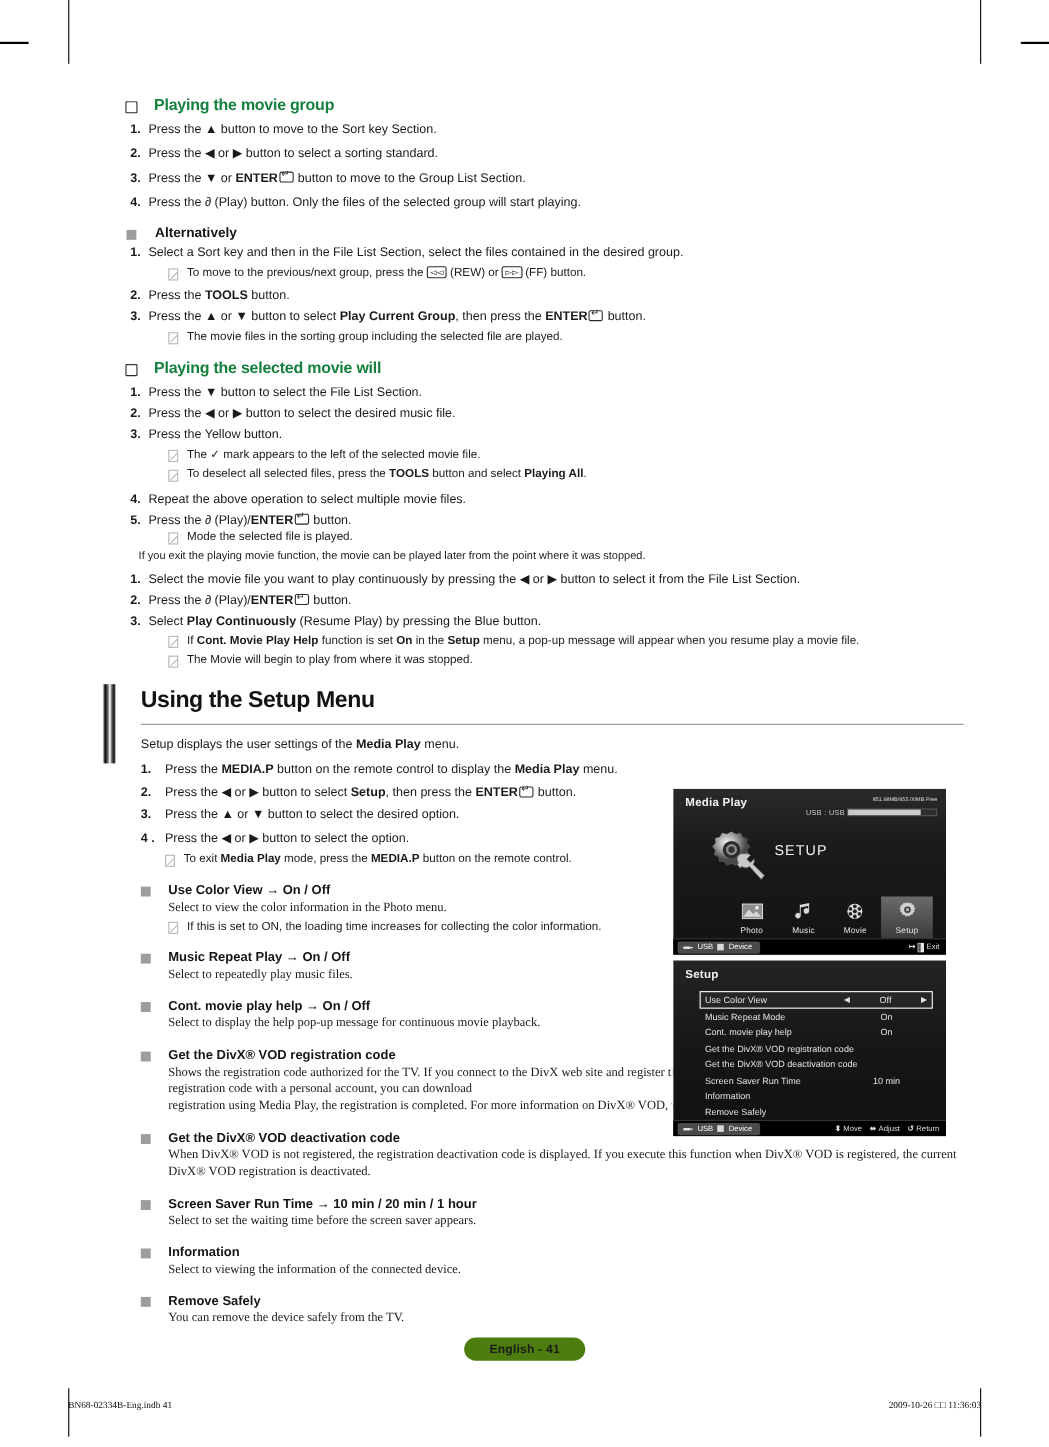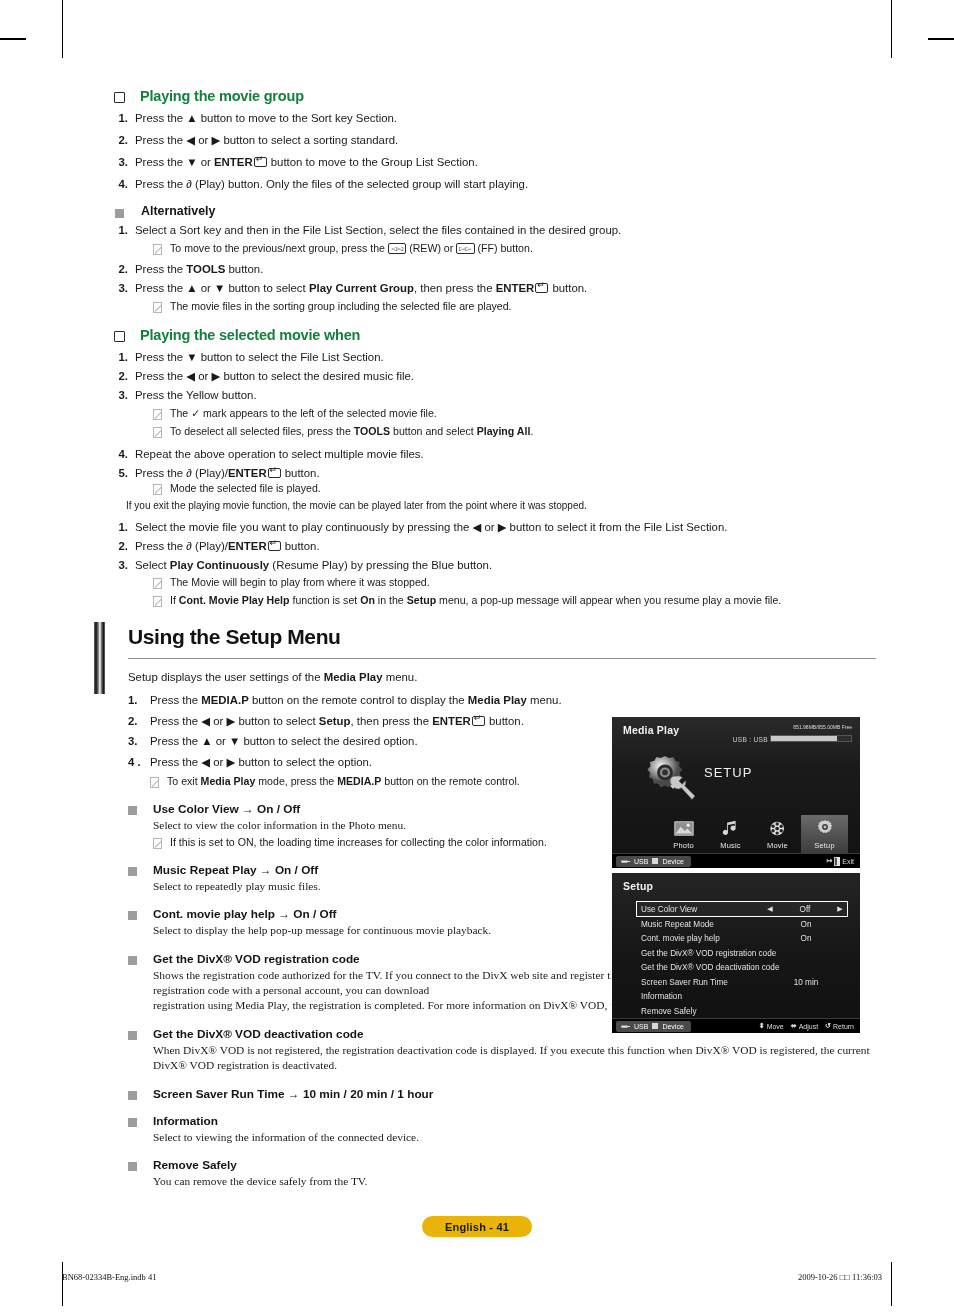--- a/index.html
+++ b/index.html
@@ -215,28 +215,28 @@
   .srow .val { width:56px; text-align:center; }
   .srow .ar { width:14px; text-align:center; font-size:7px;}
 
   
   .pagefoot {
     position:absolute; left:0; right:0; top:1272px;
     font-family:"Liberation Serif", serif;
     font-size:8.5px; color:#111;
   }
   .pagefoot .l { position:absolute; left:62px; }
-  .pagefoot .r { position:absolute; right:72px; white-space:nowrap;}
+  .pagefoot .r { position:absolute; right:62px; white-space:nowrap;}
   .footline-l { position:absolute; left:62px; top:1262px; width:1px; height:44px; background:#000;}
   .footline-r { position:absolute; right:62px; top:1262px; width:1px; height:44px; background:#000;}
 
   .pagebadge {
     position:absolute; left:422px; top:1216px;
     width:110px; height:21px; border-radius:11px;
-    background:#eab308; color:#1b1b1b;
+    background:#4d7c0f; color:#1b1b1b;
     font-size:11px; font-weight:bold;
     display:flex; align-items:center; justify-content:center;
     letter-spacing:0.2px;
   }
 
   .ent {
     display:inline-block; width:13px; height:10px;
     border:1.2px solid #2b2b2b; border-radius:2px;
     position:relative; vertical-align:-1px; margin:0 1px;
   }
@@ -306,21 +306,21 @@
         <span class="txt">Press the ▲ or ▼ button to select <b>Play Current Group</b>, then press the <b>ENTER</b><span class="ent"></span> button.</span>
       </li>
   </ol>
   <div class="note indent1">
     <span class="nicon"></span>
     <span class="ntxt">The movie files in the sorting group including the selected file are played.</span>
   </div>
 
   <div class="h-sec" style="margin-top:13px;">
     <span class="bullet-open"></span>
-    <h3>Playing the selected movie when</h3>
+    <h3>Playing the selected movie will</h3>
   </div>
   <ol class="steps tight">
     <li>
         <span class="num">1.</span>
         <span class="txt">Press the ▼ button to select the File List Section.</span>
       </li>
     <li>
         <span class="num">2.</span>
         <span class="txt">Press the ◀ or ▶ button to select the desired music file.</span>
       </li>
@@ -362,25 +362,25 @@
         <span class="num">2.</span>
         <span class="txt">Press the <i>∂</i> (Play)/<b>ENTER</b><span class="ent"></span> button.</span>
       </li>
     <li style="margin-bottom:2px;">
         <span class="num">3.</span>
         <span class="txt">Select <b>Play Continuously</b> (Resume Play) by pressing the Blue button.</span>
       </li>
   </ol>
   <div class="note indent1">
     <span class="nicon"></span>
-    <span class="ntxt">The Movie will begin to play from where it was stopped.</span>
+    <span class="ntxt">If <b>Cont. Movie Play Help</b> function is set <b>On</b> in the <b>Setup</b> menu, a pop-up message will appear when you resume play a movie file.</span>
   </div>
   <div class="note indent1">
     <span class="nicon"></span>
-    <span class="ntxt">If <b>Cont. Movie Play Help</b> function is set <b>On</b> in the <b>Setup</b> menu, a pop-up message will appear when you resume play a movie file.</span>
+    <span class="ntxt">The Movie will begin to play from where it was stopped.</span>
   </div>
 
   <div class="chapter">
     <div class="grad-bar"></div>
     <h2>Using the Setup Menu</h2>
     <div class="rule"></div>
   </div>
 
   <div class="setup-body">
     <div class="left-col">
@@ -457,20 +457,21 @@
           <span class="opt-title">Get the DivX® VOD deactivation code</span>
           </div>
         <div class="opt-desc">When DivX® VOD is not registered, the registration deactivation code is displayed. If you execute this function when DivX® VOD is registered, the current DivX® VOD registration is deactivated.</div>
       </div>
 
       <div class="opt">
         <div class="opt-head">
             <span class="bullet-gray"></span>
           <span class="opt-title">Screen Saver Run Time → 10 min / 20 min / 1 hour</span>
           </div>
+        <div class="opt-desc">Select to set the waiting time before the screen saver appears.</div>
       </div>
 
       <div class="opt">
         <div class="opt-head">
             <span class="bullet-gray"></span>
           <span class="opt-title">Information</span>
           </div>
         <div class="opt-desc">Select to viewing the information of the connected device.</div>
       </div>
 

